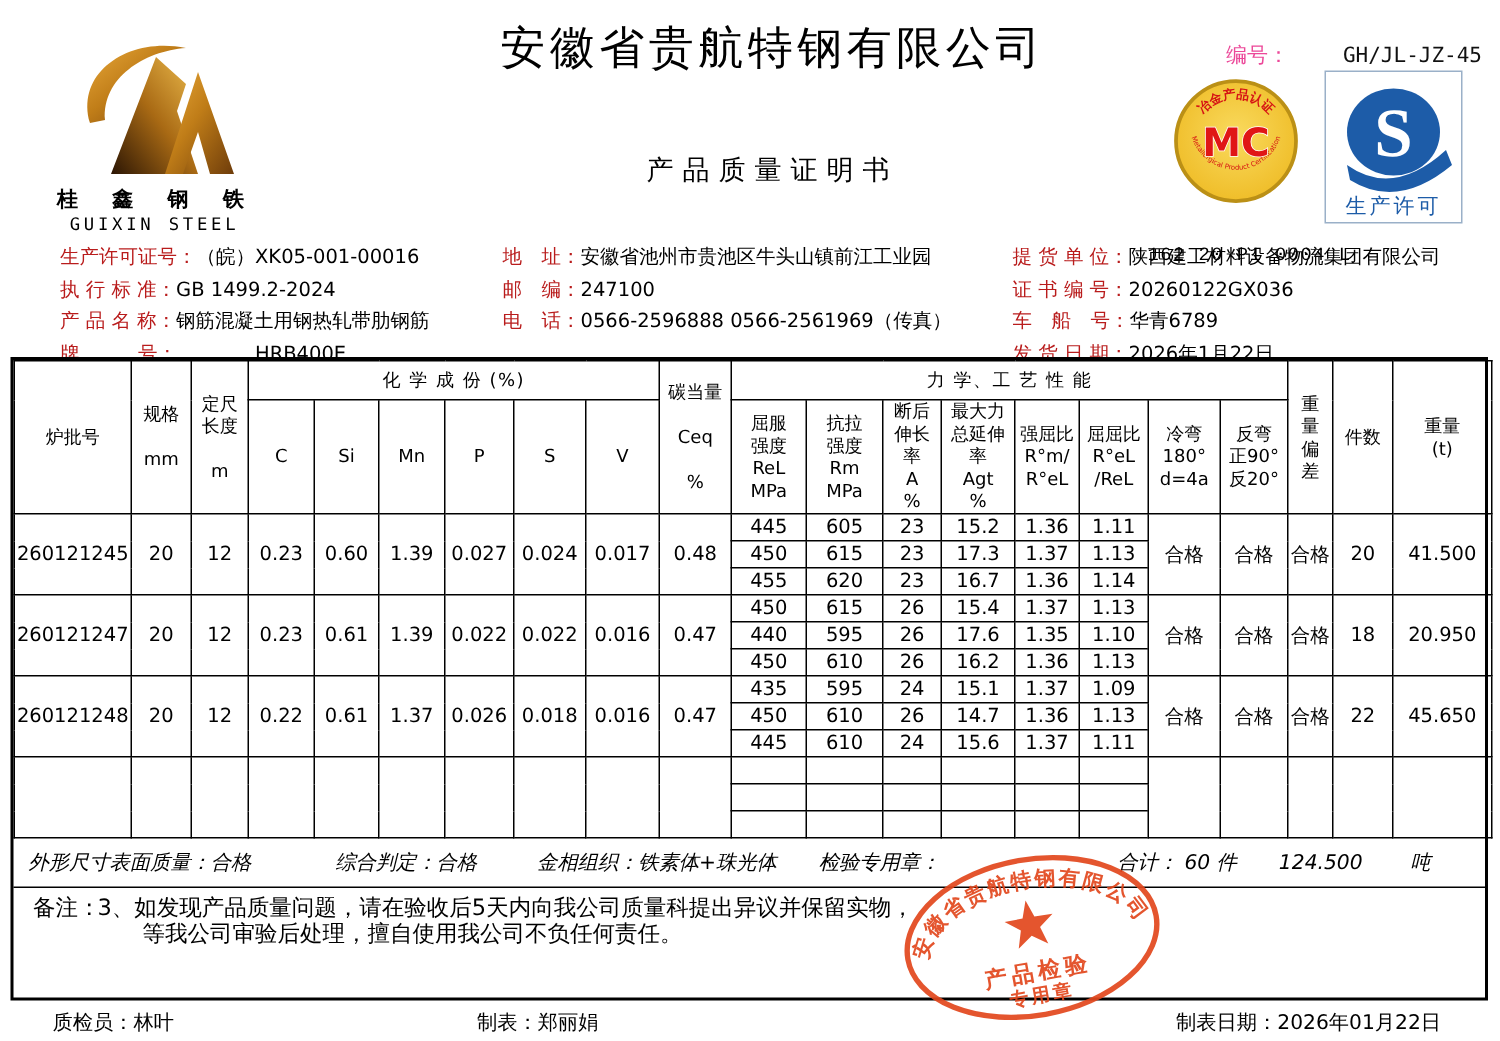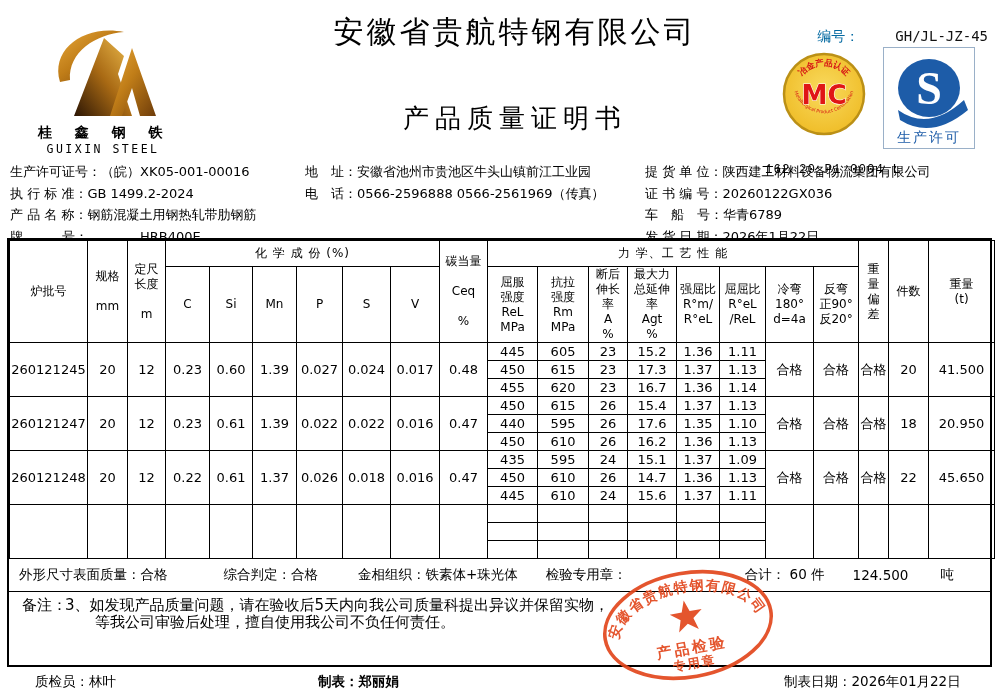--- a/index.html
+++ b/index.html
@@ -2,64 +2,64 @@
 <html><head>
 <meta charset="utf-8">
 <style>
   * { margin:0; padding:0; box-sizing:border-box; }
   html,body { width:1000px; height:694px; background:#fff; font-family:"DejaVu Sans","Liberation Sans",sans-serif; color:#000; position:relative; overflow:hidden; }
   .abs { position:absolute; }
 
   
   .title-wrap { left:240px; top:12px; width:550px; text-align:center; }
   .company-title { font-family:"Liberation Serif","DejaVu Serif",serif; font-size:30px; letter-spacing:3px; color:#000; }
-  .doc-title { font-family:Liberation Serif, serif; font-size:26px; letter-spacing:6px; margin-top:48px; }
+  .doc-title { font-family:Liberation Serif, serif; font-size:18px; letter-spacing:6px; margin-top:48px; }
   .doc-no { right:12px; top:28px; font-size:14px; white-space:nowrap; }
-  .doc-no .lbl { color:#0369a1; }
+  .doc-no .lbl { color:#ec4899; }
   .doc-no .val { color:#111; font-family:"DejaVu Sans Mono","Liberation Mono",monospace;margin-left:36px; }
 
   .logo-box { left:38px; top:22px; width:130px; text-align:center; }
   .logo-cn { font-size:14px; font-weight:bold; letter-spacing:9px; margin-top:2px; white-space:nowrap; }
   .logo-en { font-size:11.5px; letter-spacing:2.5px; font-family:"DejaVu Sans Mono","Liberation Mono",monospace; }
 
   .mc-wrap { left:765px; top:48px; width:118px; text-align:center; }
   .mc-code { font-size:12.5px; letter-spacing:1px; margin-top:16px; font-family:Liberation Mono, monospace; white-space:nowrap; }
   .qs-wrap { left:883px; top:47px; width:92px; height:102px; border:1px solid #9ab0c8; background:#fff; }
 
   
   .info-col { top:161px; font-size:13px; line-height:21.5px; white-space:nowrap; }
   .info-left { left:10px; }
   .info-mid { left:305px; }
   .info-right { left:645px; }
-  .info-line .lbl { color:#000000; }
+  .info-line .lbl { color:#b91c1c;margin-left:30px; }
   .info-left .info-line:nth-child(4) .val { padding-left:52px; }
 
   
   #cert-box { left:7px; top:238px; width:985px; border:2px solid #000; background:#fff; }
   #main-table { width:100%; border-collapse:collapse; table-layout:fixed; }
   #main-table th, #main-table td { border:1px solid #000; text-align:center; vertical-align:middle; padding:0; font-weight:normal; }
   #main-table th { font-size:12px; line-height:1.25; white-space:pre-line; }
   #main-table td { font-size:13px; white-space:pre-line; }
   tr.hrow1 { height:26px; }
   tr.hrow1 th.grp { font-size:13px; letter-spacing:1px; }
   tr.hrow2 { height:76px; }
   th.tall { line-height:1.7; }
   tr.drow { height:18px; }
 
   .summary-row { height:33px; border-bottom:1px solid #000; display:flex; align-items:center; font-size:13.5px; white-space:nowrap; overflow:hidden; }
-  .summary-row span { display:inline-block; }
+  .summary-row span { display:inline-block;font-style:italic; }
 
   .notes { height:73px; padding:5px 8px 0 56px; position:relative; font-size:15px; line-height:16.5px; }
   .notes .notes-label { position:absolute; left:13px; top:5px; }
   .notes .note-line { white-space:pre-line; }
 
   
   .footer-line { top:673px; left:0; width:1000px; font-size:13.5px; }
   .footer-line .f1 { position:absolute; left:35px;text-align:center; }
-  .footer-line .f2 { position:absolute; left:318px;font-weight:bold; }
+  .footer-line .f2 { position:absolute; left:318px; }
   .footer-line .f3 { position:absolute; left:784px; }
 
   
   .stamp { left:588px; top:553px; width:200px; height:144px; pointer-events:none; opacity:0.92; }
 </style>
 </head>
 <body>
 
 <div class="abs logo-box">
   <svg width="118" height="96" viewBox="0 0 118 96">
@@ -121,20 +121,21 @@
 </div>
 
 <div class="abs info-col info-left">
     <div class="info-line"><span class="lbl">生产许可证号：</span><span class="val">（皖）XK05-001-00016</span></div>
     <div class="info-line"><span class="lbl">执 行 标 准：</span><span class="val">GB 1499.2-2024</span></div>
     <div class="info-line"><span class="lbl">产 品 名 称：</span><span class="val">钢筋混凝土用钢热轧带肋钢筋</span></div>
     <div class="info-line"><span class="lbl">牌　　　号：</span><span class="val">HRB400E</span></div>
   </div>
 <div class="abs info-col info-mid">
     <div class="info-line"><span class="lbl">地　址：</span><span class="val">安徽省池州市贵池区牛头山镇前江工业园</span></div>
+    <div class="info-line"><span class="lbl">邮　编：</span><span class="val">247100</span></div>
     <div class="info-line"><span class="lbl">电　话：</span><span class="val">0566-2596888  0566-2561969（传真）</span></div>
   </div>
 <div class="abs info-col info-right">
     <div class="info-line"><span class="lbl">提 货 单 位：</span><span class="val">陕西建工材料设备物流集团有限公司</span></div>
     <div class="info-line"><span class="lbl">证 书 编 号：</span><span class="val">20260122GX036</span></div>
     <div class="info-line"><span class="lbl">车　船　号：</span><span class="val">华青6789</span></div>
     <div class="info-line"><span class="lbl">发 货 日 期：</span><span class="val">2026年1月22日</span></div>
   </div>
 
 <div class="abs" id="cert-box">

